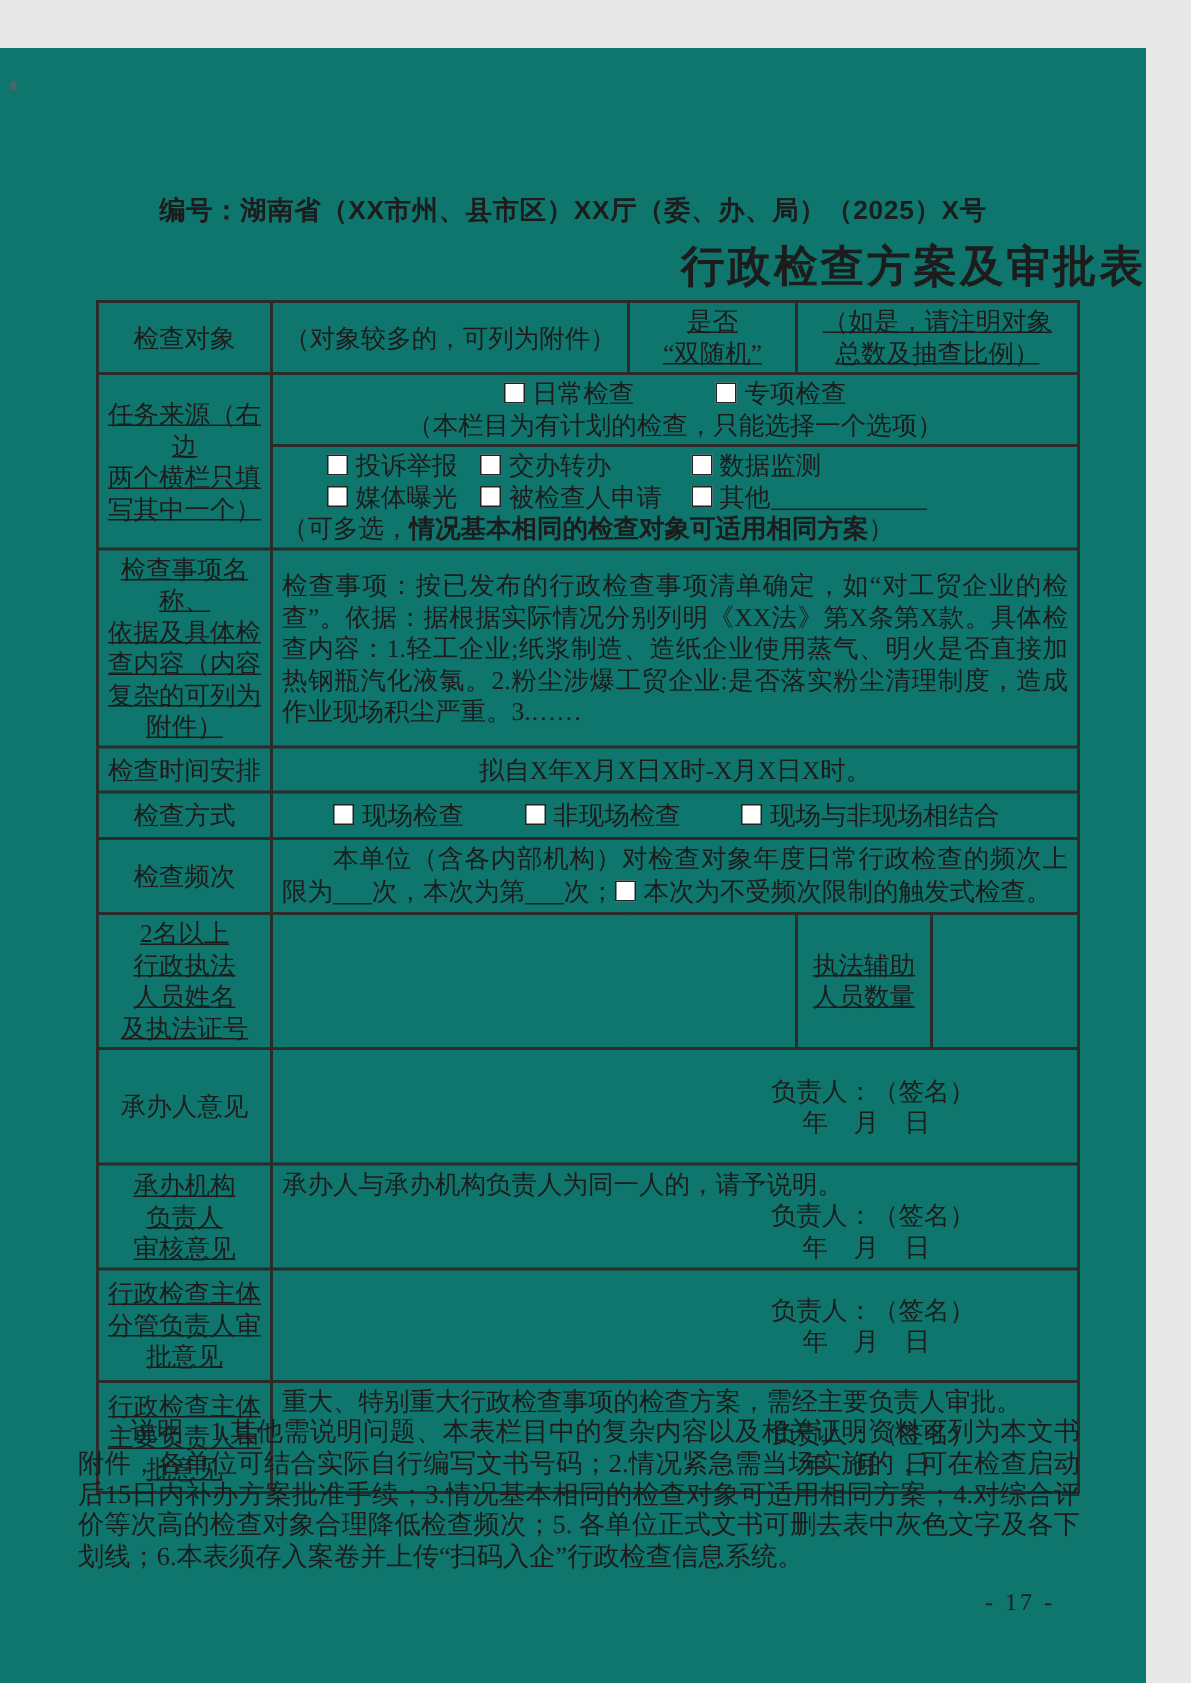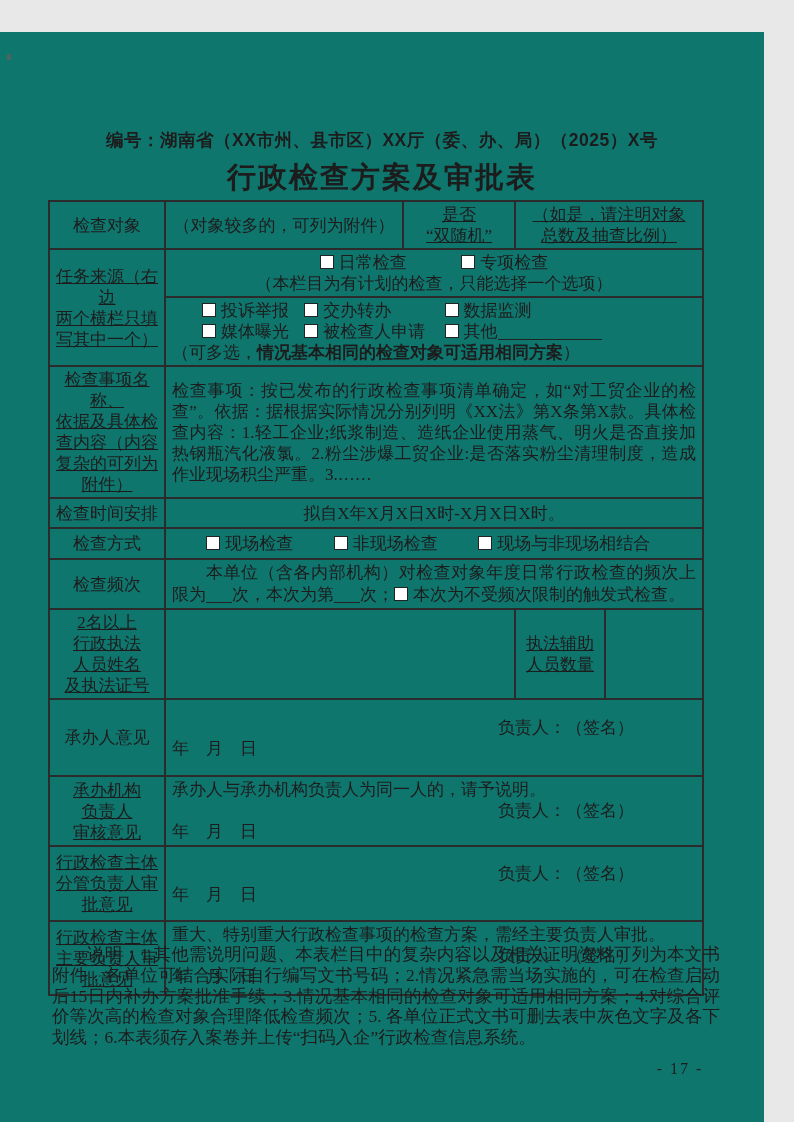--- a/index.html
+++ b/index.html
@@ -23,27 +23,27 @@
   }
   
   #doc-number{
     position:absolute;left:0;top:96px;width:100%;
     text-align:center;
     font-family:"Liberation Sans","DejaVu Sans",sans-serif;
     font-weight:bold;font-size:17.5px;letter-spacing:.5px;
   }
   #page-title{
     position:absolute;left:0;top:126px;width:100%;
-    text-align:center;
+    text-align:right;
     font-family:"Liberation Sans","DejaVu Sans",sans-serif;
     font-weight:bold;font-size:29px;letter-spacing:2px;
   }
   
   #form-table{
-    position:absolute;left:48px;top:168px;width:654px;
+    position:absolute;left:64px;top:168px;width:654px;
     border-collapse:collapse;table-layout:fixed;
   }
   #form-table td{
     border:2px solid #2b2b2b;
     padding:2px 6px;
     font-size:17px;line-height:21px;
     vertical-align:middle;
     overflow:hidden;
   }
   td.lbl{
@@ -66,21 +66,21 @@
     vertical-align:-3px;
   }
   .blank-sm{width:26px;}
   .blank-lg{width:104px;}
   .boldnote{
     font-family:"Liberation Sans","DejaVu Sans",sans-serif;
     font-weight:bold;
   }
   
   .sign-line{text-align:right;padding-right:62px;font-family:Liberation Serif, serif;}
-  .date-line{text-align:left;padding-right:92px;}
+  .date-line{text-align:right;padding-right:92px;}
   .cell-flex-center{display:flex;flex-direction:column;justify-content:center;height:100%;}
   
   tr.r1 td{height:40px;}
   tr.r2a td{height:41px;}
   tr.r2b td{height:59px;}
   tr.r3 td{height:107px;}
   tr.r4 td{height:24px;border-radius:12px;}
   tr.r5 td{height:25px;}
   tr.r6 td{height:39px;}
   tr.r7 td{height:81px;}

